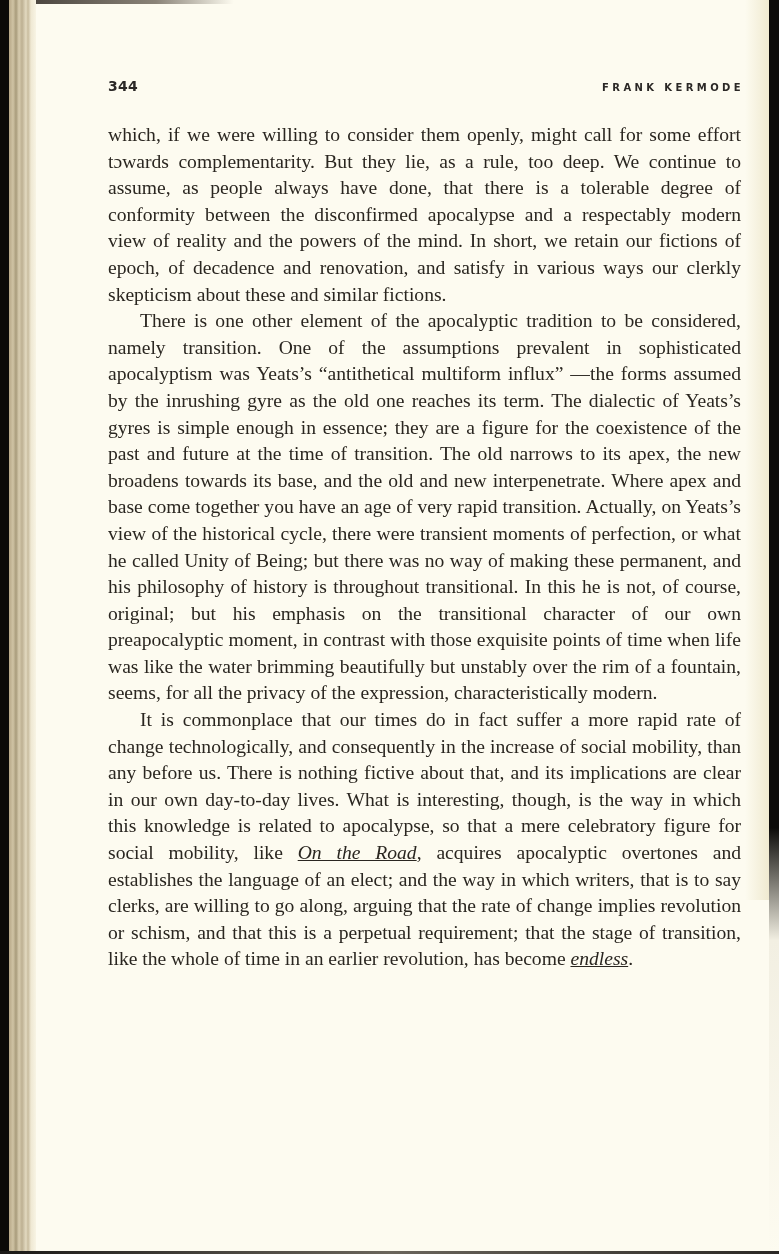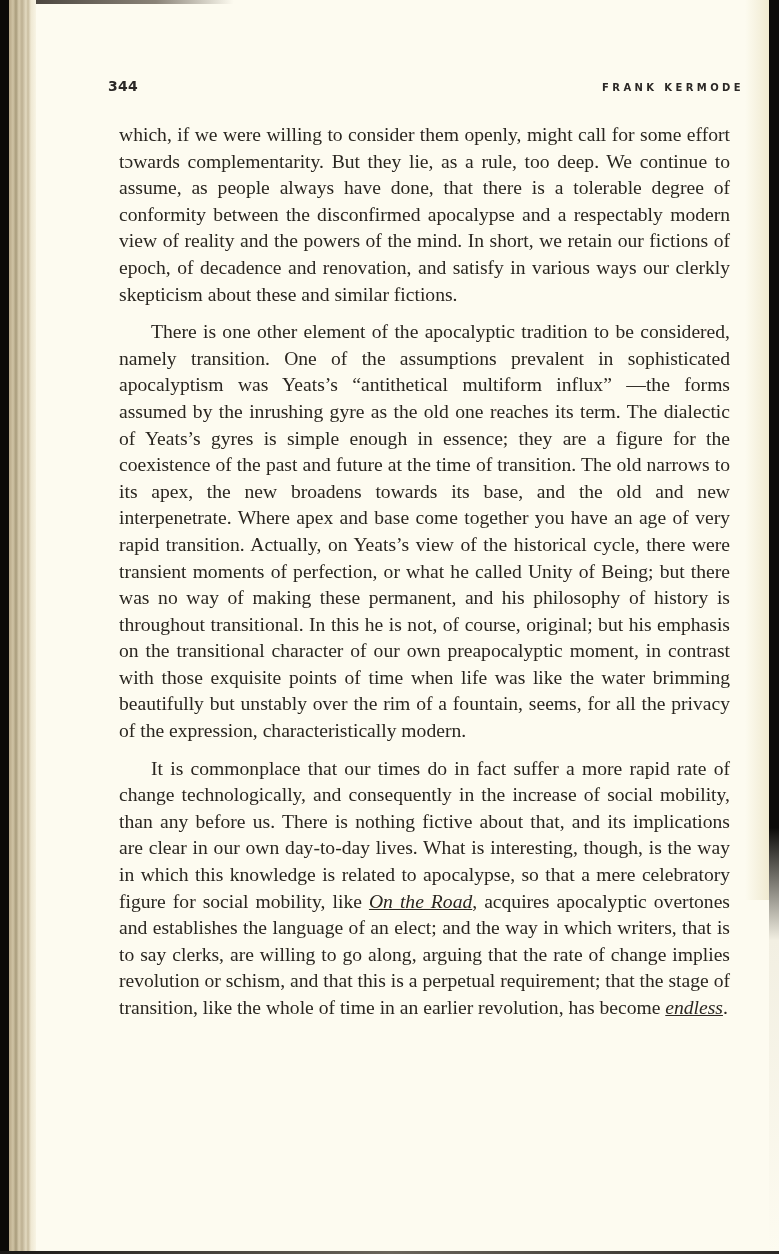--- a/index.html
+++ b/index.html
@@ -37,21 +37,21 @@
   }
   .running-head {
     display: flex; justify-content: space-between; align-items: baseline;
     font-family: "DejaVu Sans", "Liberation Sans", sans-serif;
     font-weight: bold; color: #2b2826;
     height: 22px; margin-bottom: 22px;
   }
   .folio { font-size: 14px; letter-spacing: 0.3px; }
   .author { font-size: 10px; letter-spacing: 3.4px; margin-right: -3px; }
   .body-text p {
-    margin: 11px; font-size: 19.6px; line-height: 26.6px;
+    margin: 0; font-size: 19.6px; line-height: 26.6px;
     text-align: justify; text-align-last: left;
     hyphens: none;
   }
   .body-text p.indent { text-indent: 32px; }
   .body-text p.first { text-indent: 0; }
   em { font-style: italic; text-decoration: underline; }
 </style>
 </head>
 <body>
 

